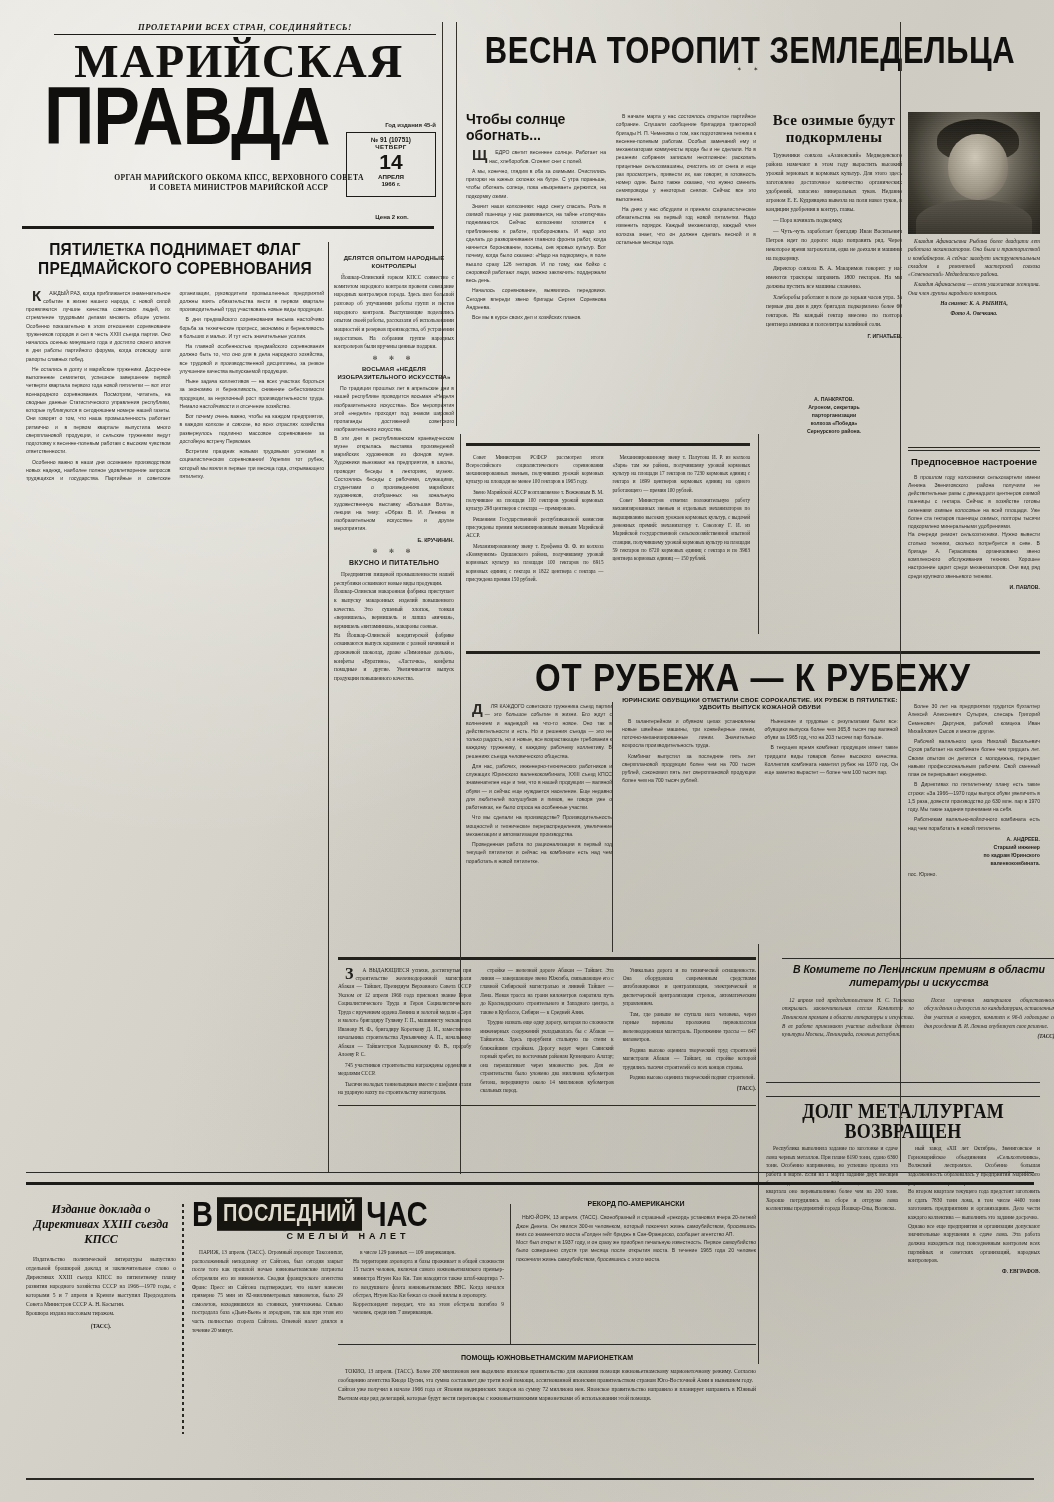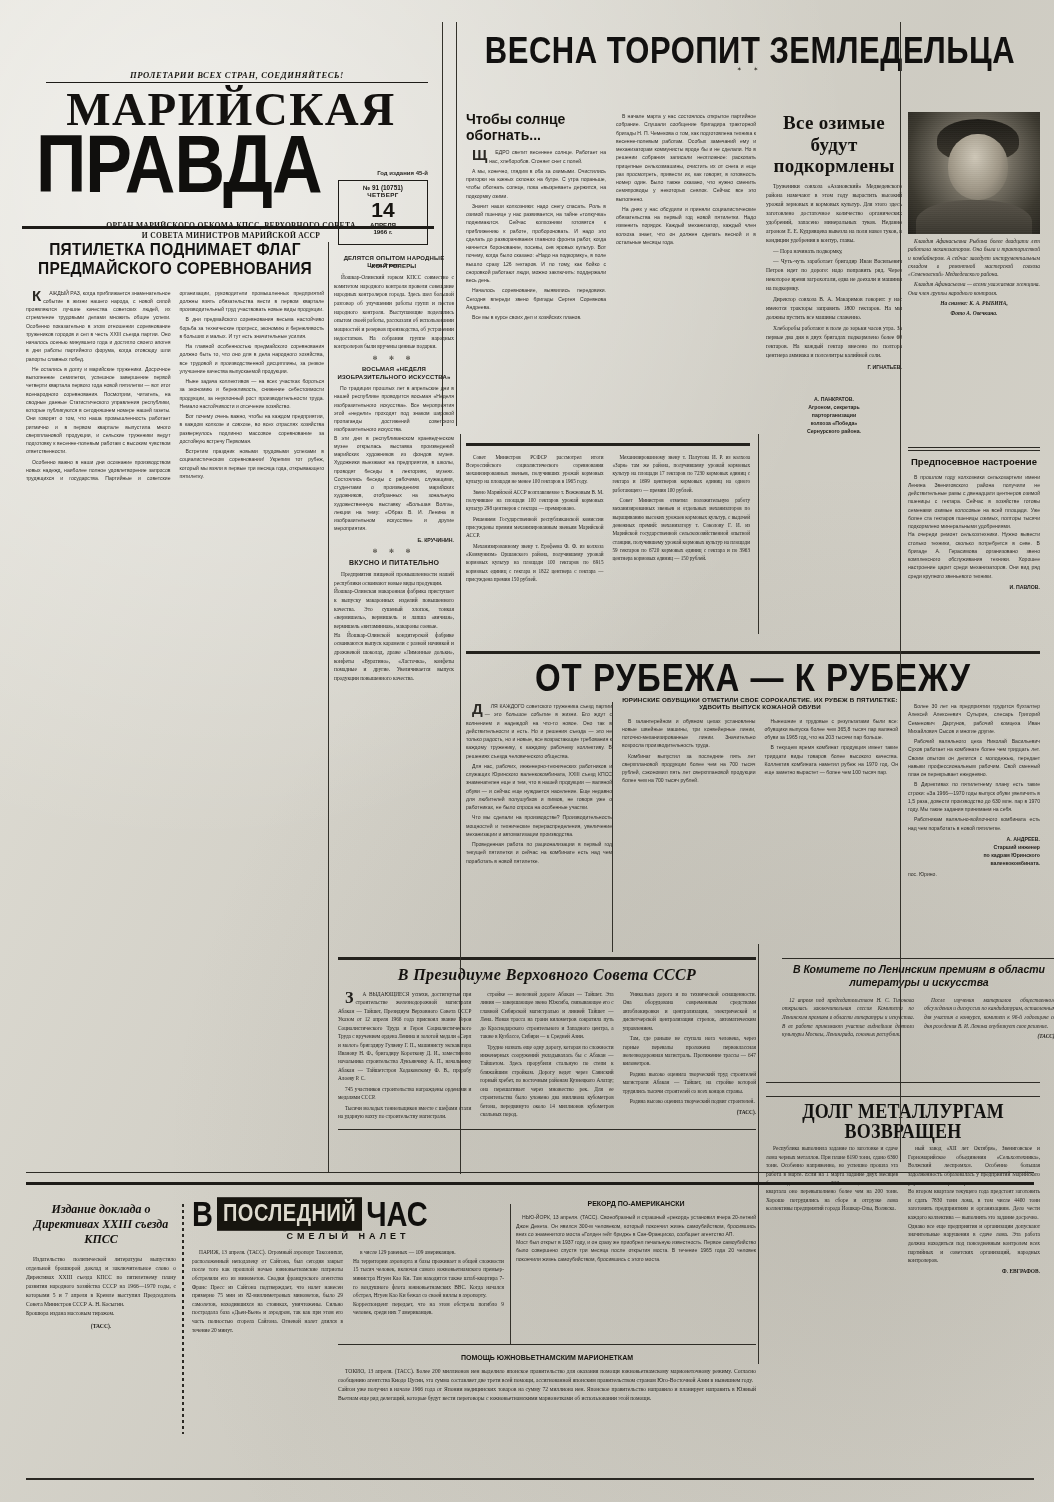--- a/index.html
+++ b/index.html
@@ -28,21 +28,21 @@
   .kicker{font-family:"Liberation Sans",sans-serif;font-weight:bold;font-size:6px;
      text-align:center;line-height:1.35;letter-spacing:.2px;margin:4px 0 3px;}
   .stars{text-align:center;font-size:6px;letter-spacing:5px;margin:3px 0 2px;color:#3a372f;}
   .rule{height:1px;background:#2e2c26;margin:4px 0;}
   .rule-thick{height:2.5px;background:#24221d;margin:5px 0;}
   .rule-dbl{border-top:1px solid #2b2924;border-bottom:1px solid #2b2924;height:2px;margin:5px 0;}
   .cols2{column-count:2;column-gap:9px;}
   .cols3{column-count:3;column-gap:9px;}
 
   
-  .masthead{position:absolute;left:0;top:0;width:418px;height:210px;margin-top:48px;}
+  .masthead{position:absolute;left:8px;top:0;width:418px;height:210px;}
   .slogan{font-family:"Liberation Serif",serif;font-style:italic;font-weight:bold;
     font-size:8.6px;letter-spacing:.6px;text-align:center;border-bottom:1.6px solid #1e1c18;
     padding-bottom:2px;margin:8px 12px 0 24px;color:#1a1814;}
   .m-line1{font-family:"Liberation Serif",serif;font-weight:bold;font-size:47px;
     letter-spacing:1.5px;text-align:center;line-height:.96;margin-top:4px;color:#141210;}
   .m-line2{font-family:"Liberation Sans",sans-serif;font-weight:bold;font-size:70px;
     letter-spacing:-1px;text-align:left;line-height:.9;margin:-4px 0 0 14px;color:#100f0d;
     transform:scaleY(1.16);transform-origin:left top;}
   .m-organ{font-family:"Liberation Serif",serif;font-weight:bold;font-size:7.6px;
     text-align:center;line-height:1.35;letter-spacing:.3px;margin-top:30px;color:#1a1814;}
@@ -174,21 +174,21 @@
   </div>
 
   <div style="position:absolute;left:594px;top:98px;width:140px;">
     <div class="body-text">
       <p>В начале марта у нас состоялось открытое партийное собрание. Слушали сообщение бригадира тракторной бригады Н. П. Чемекова о том, как подготовлена техника к весенне-полевым работам. Особых замечаний ему и механизаторам коммунисты вроде бы и не сделали. Но в решении собрания записали неотложное: раскопать прицепные сельхозмашины, очистить их от снега и еще раз просмотреть, привести их, как говорят, в готовность номер один. Было также сказано, что нужно сменить семяпроводы у некоторых сеялок. Сейчас все это выполнено.</p>
       <p>На днях у нас обсудили и приняли социалистические обязательства на первый год новой пятилетки. Надо изменить порядок. Каждый механизатор, каждый член колхоза знает, что он должен сделать весной и в остальные месяцы года.</p>
     </div>
   </div>
 
   <div style="position:absolute;left:744px;top:98px;width:136px;">
-    <div class="hl-serif-big" style="font-size:19px;">Все озимые будут подкормлены</div>
+    <div class="hl-serif-big" style="font-size:15px;">Все озимые будут подкормлены</div>
     <div class="serif-text" style="margin-top:5px;">
       <p>Труженики совхоза «Азановский» Медведевского района намечают в этом году вырастить высокий урожай зерновых и кормовых культур. Для этого здесь заготовлено достаточное количество органических удобрений, запасено минеральных туков. Недавно агроном Е. Е. Кудрявцева вывезла на поля навоз туков, в кондиции удобрения в контур, главы.</p>
       <p>— Пора начинать подкормку,</p>
       <p>— Чуть-чуть заработает бригадир Иван Васильевич Петров идет по дороге: надо поправить ряд. Через некоторое время загрохотали, едва не доехали и машины на подкормку.</p>
       <p>Директор совхоза В. А. Макаримов говорит: у нас имеются тракторы заправить 1800 гектаров. На мы должны пустить все машины слаженно.</p>
       <p>Хлеборобы работают в поле до зорьки часов утра. За первые два дня в двух бригадах подкормлено более 60 гектаров. На каждый гектар внесено по полтора центнера аммиака и полселитры калийной соли.</p>
     </div>
     <div class="byline">Г. ИГНАТЬЕВ.</div>
   </div>
 
@@ -315,21 +315,20 @@
     </div>
     <div class="byline" style="white-space:pre-line">А. АНДРЕЕВ.
 Старший инженер
 по кадрам Юринского
 валенкокомбината.</div>
     <div class="body-text" style="margin-top:3px;">пос. Юрино.</div>
   </div>
 
   <div style="position:absolute;left:316px;top:938px;width:418px;">
     <div class="rule-thick"></div>
-    <div class="hl-script">В Президиуме Верховного Совета СССР</div>
     <div class="cols3" style="margin-top:6px;">
       <div class="serif-text" style="font-size:5.3px;">
         <p class="dc-serif">ЗА ВЫДАЮЩИЕСЯ успехи, достигнутые при строительстве железнодорожной магистрали Абакан — Тайшет, Президиум Верховного Совета СССР Указом от 12 апреля 1966 года присвоил звание Героя Социалистического Труда и Героя Социалистического Труда с вручением ордена Ленина и золотой медали «Серп и молот» бригадиру Гуляеву Г. П., машинисту экскаватора Иванову Н. Ф., бригадиру Короткову Д. И., заместителю начальника строительства Лукъянчику А. П., начальнику Абакан — Тайшетстроя Ходаковскому Ф. В., прорабу Алоеву Р. С.</p>
         <p>745 участников строительства награждены орденами и медалями СССР.</p>
         <p>Тысячи молодых тоннельщиков вместе с шефами стали на ударную вахту по строительству магистрали.</p>
         <p>стройке — железной дороге Абакан — Тайшет. Эта линия — завершающее звено Южсиба, связывающее его с главной Сибирской магистралью и линией Тайшет — Лена. Новая трасса на грани километров сократила путь до Краснодарского строительного и Западного центра, а также в Кузбассе, Сибири — к Средней Азии.</p>
         <p>Трудно назвать еще одну дорогу, которая по сложности инженерных сооружений укладывалась бы с Абакан — Тайшетом. Здесь прорубили стальную по степи к ближайшим стройкам. Дорогу ведет через Саянский горный хребет, по восточным районам Кузнецкого Алатау; она перешагивает через множество рек. Для ее строительства было уложено два миллиона кубометров бетона, передвинуто около 14 миллионов кубометров скальных пород.</p>
         <p>Уникальна дорога и по технической оснащенности. Она оборудована современным средствами автоблокировки и централизации, электрической и диспетчерской централизации стрелок, автоматическим управлением.</p>
         <p>Там, где раньше не ступала нога человека, через горные перевалы проложена первоклассная железнодорожная магистраль. Протяжение трассы — 647 километров.</p>
         <p>Родина высоко оценила творческий труд строителей магистрали Абакан — Тайшет, на стройке которой трудились тысячи строителей со всех концов страны.</p>

